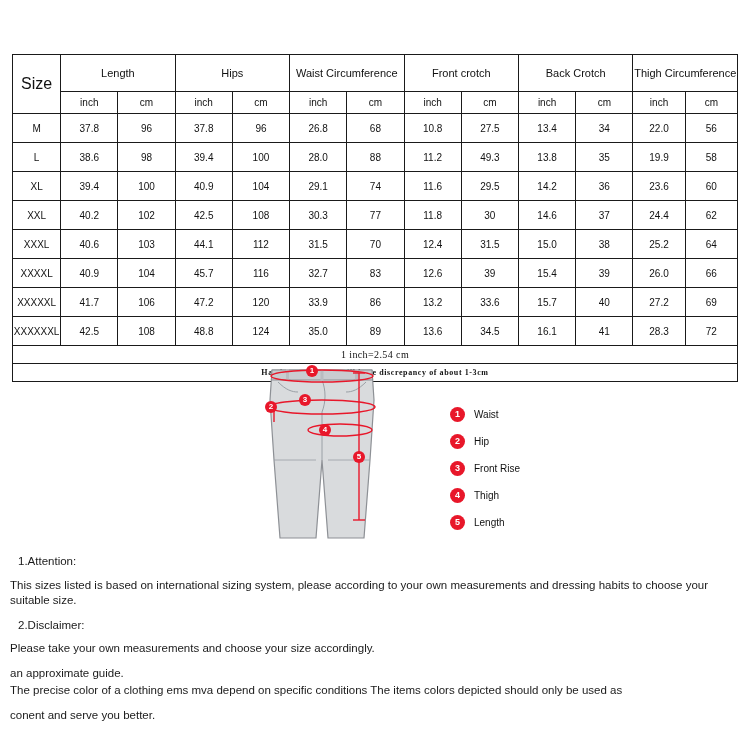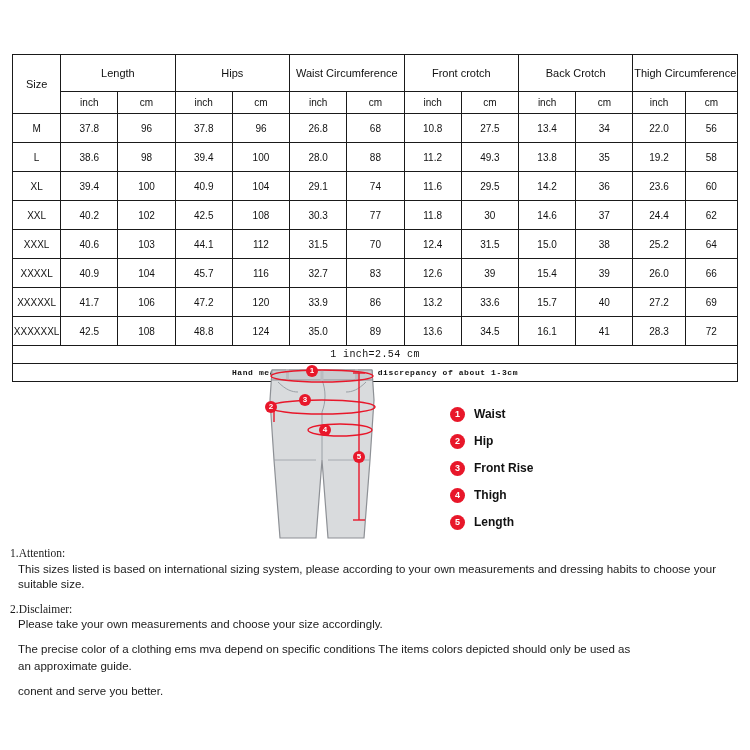--- a/index.html
+++ b/index.html
@@ -44,39 +44,39 @@
     font-weight: normal;
   }
   table.size-table th.group-head {
     height: 36px;
     font-size: 11px;
     font-weight: normal;
     line-height: 1.15;
   }
   table.size-table th.size-head {
     height: 36px;
-    font-size: 11px;
+    font-size: 16px;
   }
   table.size-table td.unit-cell {
     height: 21px;
     font-size: 10px;
   }
   table.size-table td.data-cell {
     height: 28px;
     font-size: 10px;
   }
   table.size-table td.size-cell {
     height: 28px;
     font-size: 10px;
   }
   .note-row td {
     height: 17px;
     font-size: 8px;
     letter-spacing: 0.4px;
-    font-family: Liberation Mono, monospace;
+    font-family: Liberation Serif, serif;
   }
   .note-row.note-bold td {
     font-weight: bold;
     font-size: 8px;
     letter-spacing: 0.6px;
   }
 
   
   .diagram {
     position: absolute;
@@ -111,23 +111,22 @@
     background: #e8172a;
     color: #fff;
     font-size: 9px;
     line-height: 15px;
     text-align: center;
     font-weight: bold;
     margin-right: 9px;
     flex: 0 0 auto;
   }
   .legend-label {
-    font-size: 12px;
+    font-size: 10px;
     color: #111;
-    font-weight: bold;
   }
   .marker {
     position: absolute;
     width: 12px;
     height: 12px;
     border-radius: 50%;
     background: #e8172a;
     color: #fff;
     font-size: 8px;
     line-height: 12px;
@@ -139,28 +138,27 @@
   .notes {
     position: absolute;
     left: 10px;
     top: 546px;
     width: 732px;
     font-size: 11.5px;
     line-height: 15.5px;
     color: #1a1a1a;
   }
   .notes p {
-    margin: 0 0 2px 8px;
+    margin: 0 0 2px 0;
   }
   .notes .blk {
     margin-bottom: 9px;
   }
   .notes .hdr {
-    margin: 0;
-    font-family: Liberation Serif, serif;
+    margin: 8px;
   }
 </style>
 </head>
 <body>
 
 <div class="page">
 
   <div class="table-wrap">
     <table class="size-table">
       <colgroup>
@@ -224,21 +222,21 @@
           <td class="data-cell">38.6</td>
           <td class="data-cell">98</td>
           <td class="data-cell">39.4</td>
           <td class="data-cell">100</td>
           <td class="data-cell">28.0</td>
           <td class="data-cell">88</td>
           <td class="data-cell">11.2</td>
           <td class="data-cell">49.3</td>
           <td class="data-cell">13.8</td>
           <td class="data-cell">35</td>
-          <td class="data-cell">19.2</td>
+          <td class="data-cell">19.9</td>
           <td class="data-cell">58</td>
         </tr>
         <tr>
           <td class="size-cell">XL</td>
           <td class="data-cell">39.4</td>
           <td class="data-cell">100</td>
           <td class="data-cell">40.9</td>
           <td class="data-cell">104</td>
           <td class="data-cell">29.1</td>
           <td class="data-cell">74</td>
@@ -408,21 +406,21 @@
   <div class="notes">
     <div class="blk">
       <p class="hdr">1.Attention:</p>
       <p>This sizes listed is based on international sizing system, please according to your own measurements and dressing habits to choose your suitable size.</p>
     </div>
     <div class="blk">
       <p class="hdr">2.Disclaimer:</p>
       <p>Please take your own measurements and choose your size accordingly.</p>
     </div>
     <div class="blk">
+      <p>an approximate guide.</p>
       <p>The precise color of a clothing ems mva depend on specific conditions The items colors depicted should only be used as</p>
-      <p>an approximate guide.</p>
     </div>
     <div class="blk">
       <p>conent and serve you better.</p>
     </div>
   </div>
 
 </div>
 
 </body></html>

